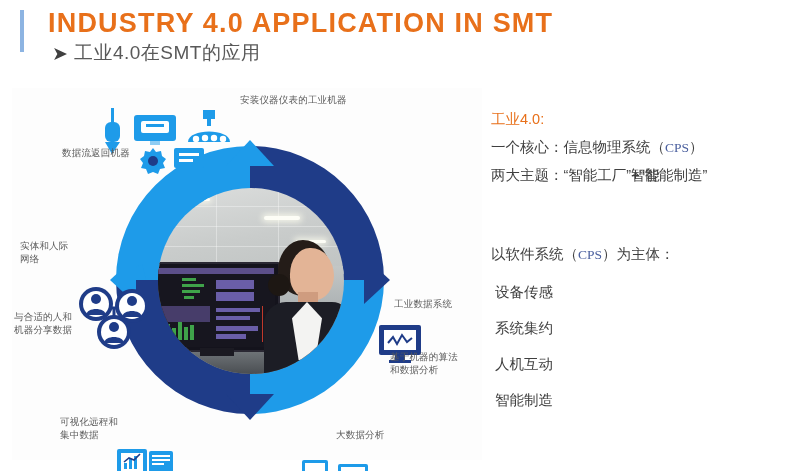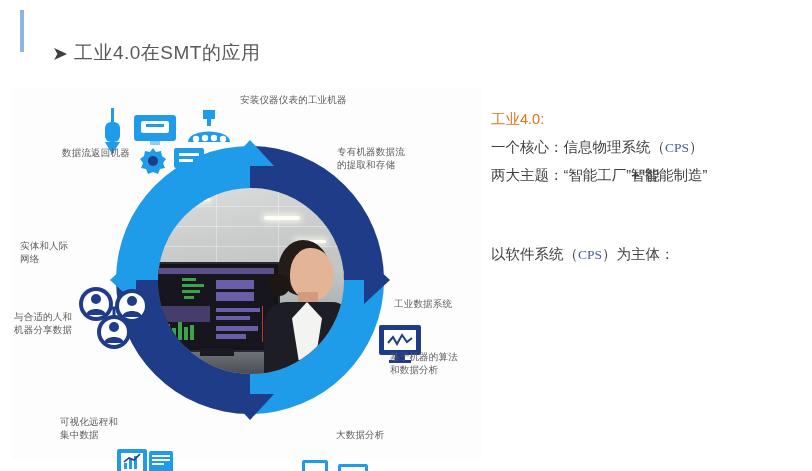--- a/index.html
+++ b/index.html
@@ -117,20 +117,21 @@
   .bullet{font-size:14.5px;color:#3f3f3f;margin-bottom:17px;white-space:nowrap;}
   .ovl{position:relative;display:inline-block;}
   .ovl span:nth-child(2){position:absolute;left:-9px;top:0;}
 </style>
 </head>
 <body>
 
 <div class="slide">
 
   <div class="accent-bar"></div>
+  <div class="title-main">INDUSTRY 4.0  APPLICATION  IN  SMT</div>
   <div class="title-sub-wrap">
     <span class="chev">➤</span>
     <span class="title-sub">工业4.0在SMT的应用</span>
   </div>
 
   <div class="graphic">
 
     <div class="ring-wrap">
       <svg width="280" height="280" viewBox="0 0 280 280">
 
@@ -303,22 +304,20 @@
         <rect x="36" y="6" width="30" height="20" rx="2" fill="#1E9BE9"></rect>
         <rect x="39" y="9" width="24" height="14" fill="#ffffff"></rect>
         <rect x="33" y="26" width="34" height="3" rx="1" fill="#1E9BE9"></rect>
         <rect x="16" y="30" width="24" height="20" rx="2" fill="#1E9BE9"></rect>
         <rect x="19" y="33" width="18" height="13" fill="#ffffff"></rect>
       </svg>
     </div>
 
     <div class="lbl" style="left:228px;top:5px;text-align:right;">安装仪器仪表的工业机器</div>
     <div class="lbl" style="left:50px;top:58px;">数据流返回机器</div>
-    <div class="lbl" style="left:325px;top:57px;">专有机器数据流
-的提取和存储</div>
     <div class="lbl" style="left:8px;top:151px;">实体和人际
 网络</div>
     <div class="lbl" style="left:382px;top:200px;margin-top:9px;">工业数据系统</div>
     <div class="lbl" style="left:2px;top:222px;">与合适的人和
 机器分享数据</div>
     <div class="lbl" style="left:378px;top:262px;">基于机器的算法
 和数据分析</div>
     <div class="lbl" style="left:48px;top:327px;">可视化远程和
 集中数据</div>
     <div class="lbl" style="left:324px;top:340px;">大数据分析</div>
@@ -331,14 +330,20 @@
   </div>
 
   <div class="rt rt-line l2">
     <span>两大主题：“智能工厂”+</span><span class="ovl"><span>“智能</span><span>智能</span></span><span>制造”</span>
   </div>
 
   <div class="rt rt-line l3">
     <span>以软件系统（</span><span class="cps">CPS</span><span>）为主体：</span>
   </div>
 
+  <div class="bullets">
+    <div class="bullet">设备传感</div>
+    <div class="bullet">系统集约</div>
+    <div class="bullet">人机互动</div>
+    <div class="bullet">智能制造</div>
+  </div>
 
 </div>
 
 </body></html>

